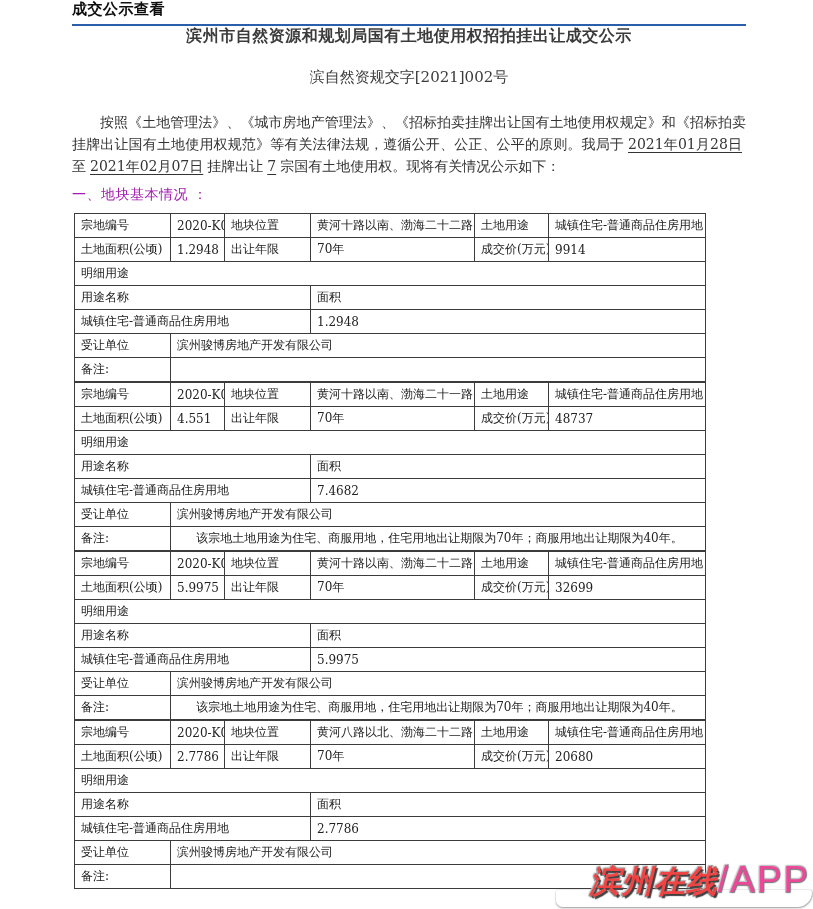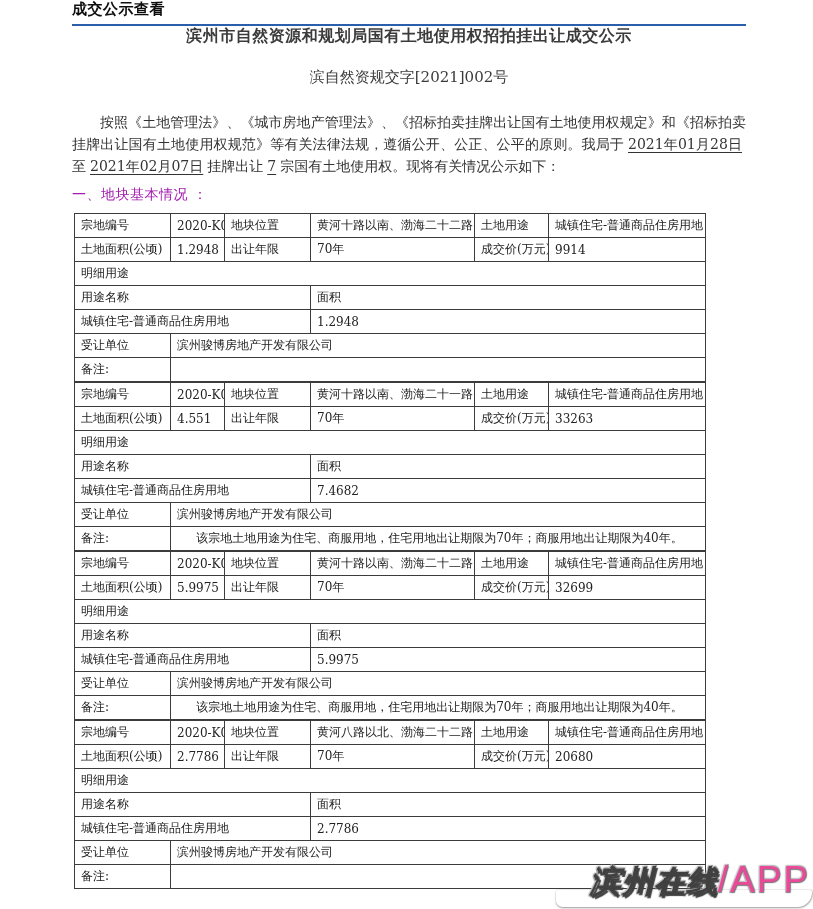--- a/index.html
+++ b/index.html
@@ -70,21 +70,21 @@
   .wm-blob {
     position: absolute; right: 0; bottom: 0;
     width: 256px; height: 17px; background: #ffffff;
     border-radius: 4px 4px 22px 10px;
     box-shadow: 0 1px 2px rgba(90,90,90,0.55), 1px 0 2px rgba(120,120,120,0.4);
   }
   .wm-text { position: absolute; right: 2px; bottom: 4px; white-space: nowrap; }
   .wm-cn {
     font-family: "DejaVu Serif", serif;
     font-weight: bold; font-style: italic; font-size: 31px;
-    color: #404040; letter-spacing: 1px;
+    color: #ef4444; letter-spacing: 1px;
     text-shadow: 2px 2px 1px #3f3f3f, -1px -1px 1px #bdbdbd, 1px -1px 1px #8a8a8a, -1px 1px 1px #8a8a8a;
   }
   .wm-en {
     font-family: "Liberation Sans", sans-serif;
     font-size: 37px; font-weight: normal; color: #ec4899; letter-spacing: 2px;
     text-shadow: 1px 1px 1px #7a7a7a, -1px -1px 1px #c7c7c7, 1px -1px 1px #9a9a9a, -1px 1px 1px #9a9a9a;
   }
 </style>
 </head>
 <body>
@@ -169,21 +169,21 @@
       <td>黄河十路以南、渤海二十一路以西</td>
       <td>土地用途</td>
       <td>城镇住宅-普通商品住房用地</td>
     </tr>
     <tr>
       <td>土地面积(公顷)</td>
       <td>4.551</td>
       <td>出让年限</td>
       <td>70年</td>
       <td>成交价(万元)</td>
-      <td>33263</td>
+      <td>48737</td>
     </tr>
     <tr>
       <td colspan="6">明细用途</td>
     </tr>
     <tr>
       <td colspan="3">用途名称</td>
       <td colspan="3">面积</td>
     </tr>
     <tr>
       <td colspan="3">城镇住宅-普通商品住房用地</td>

